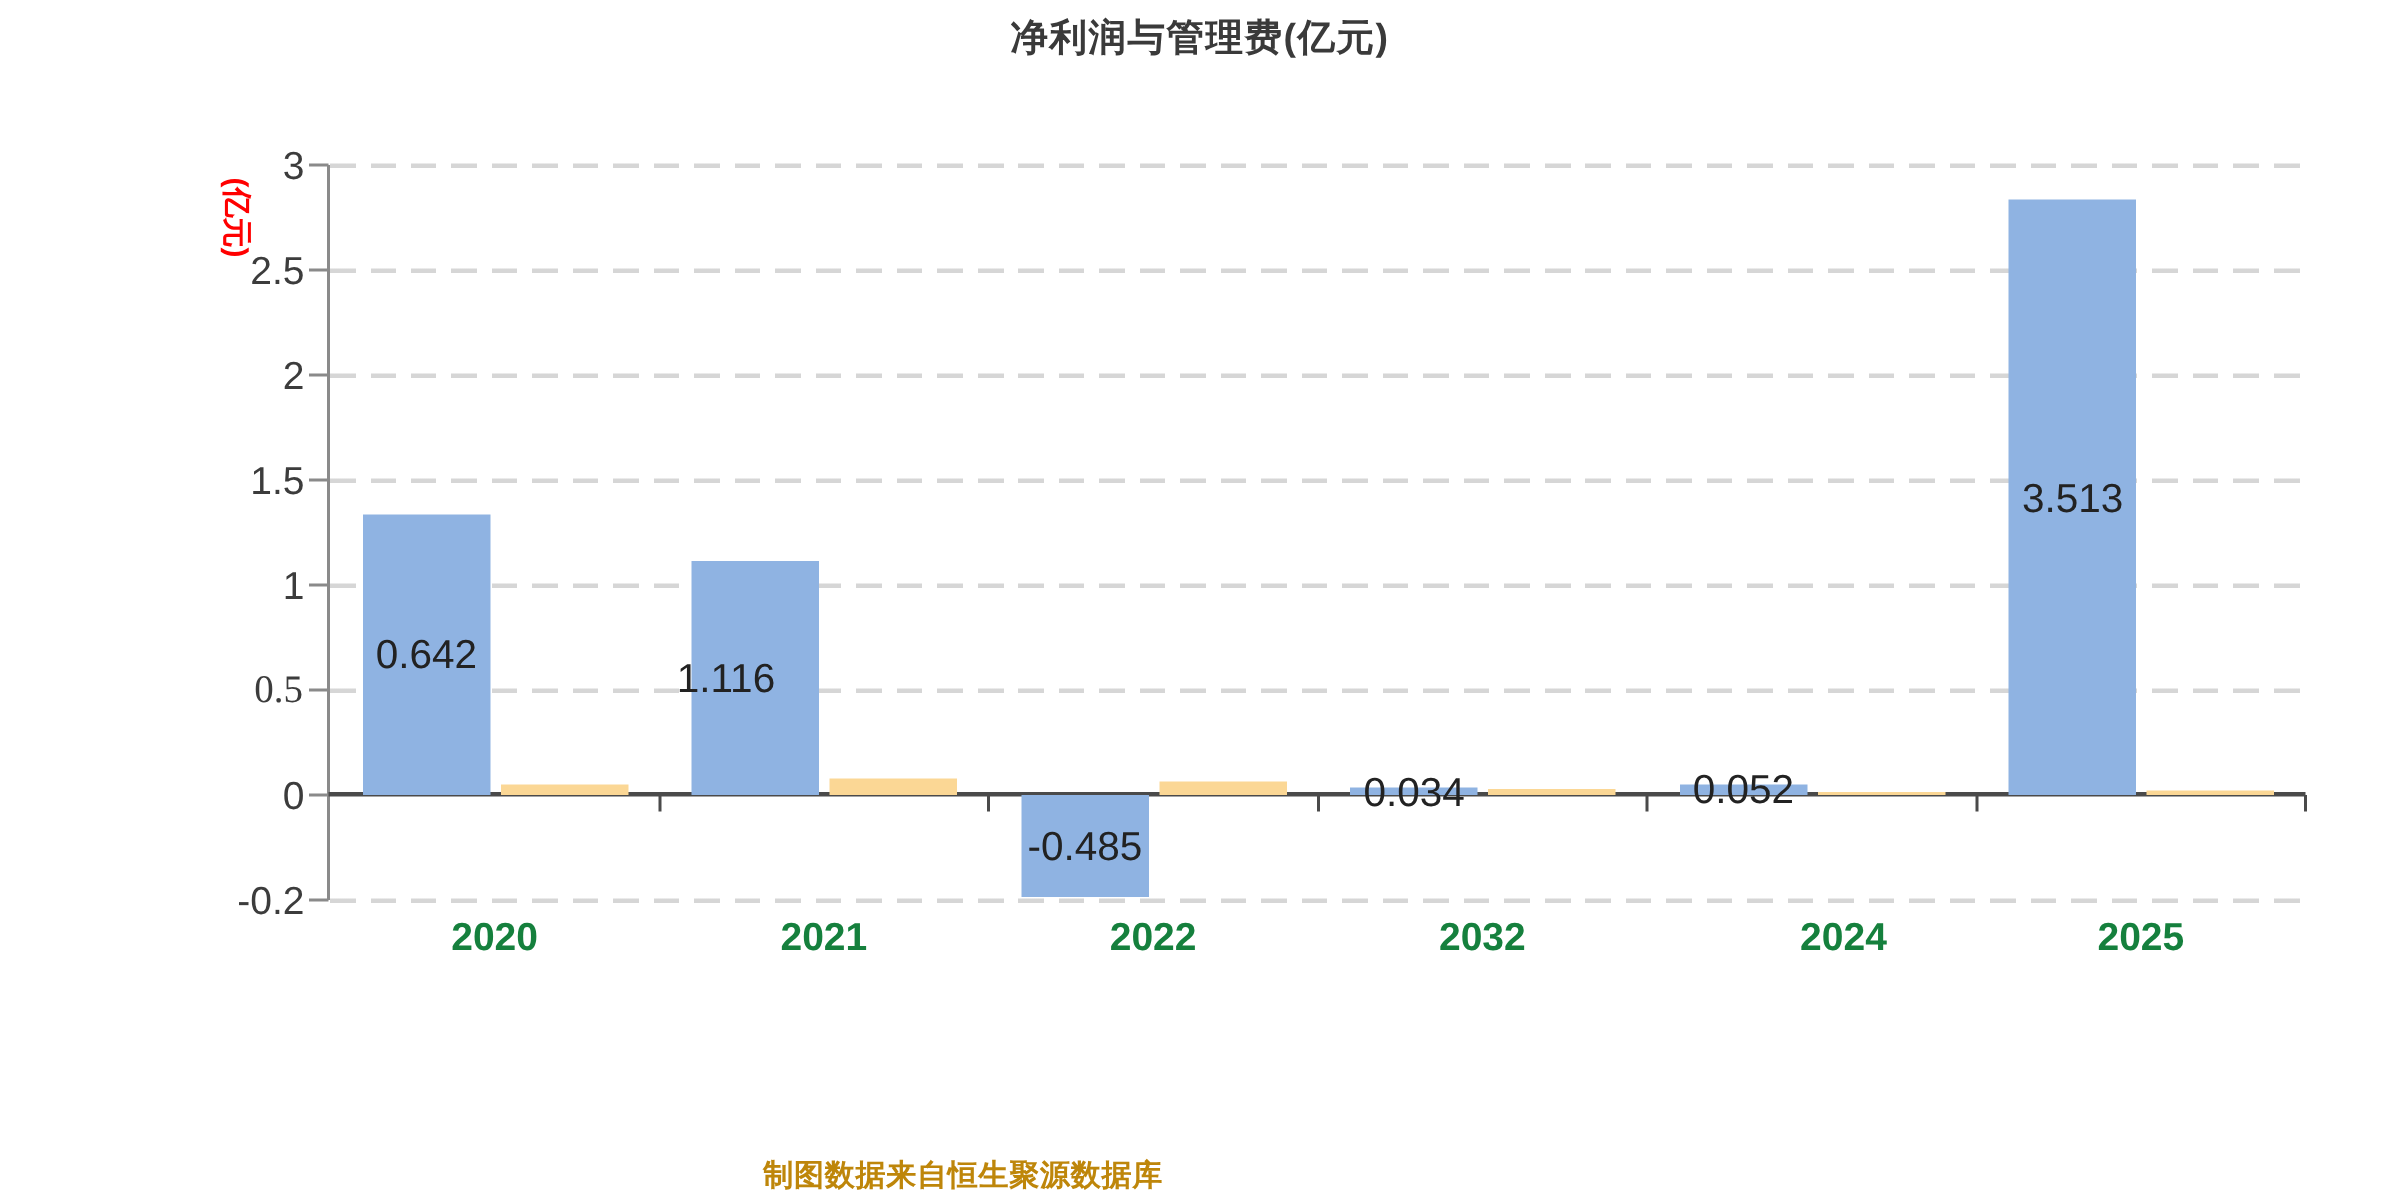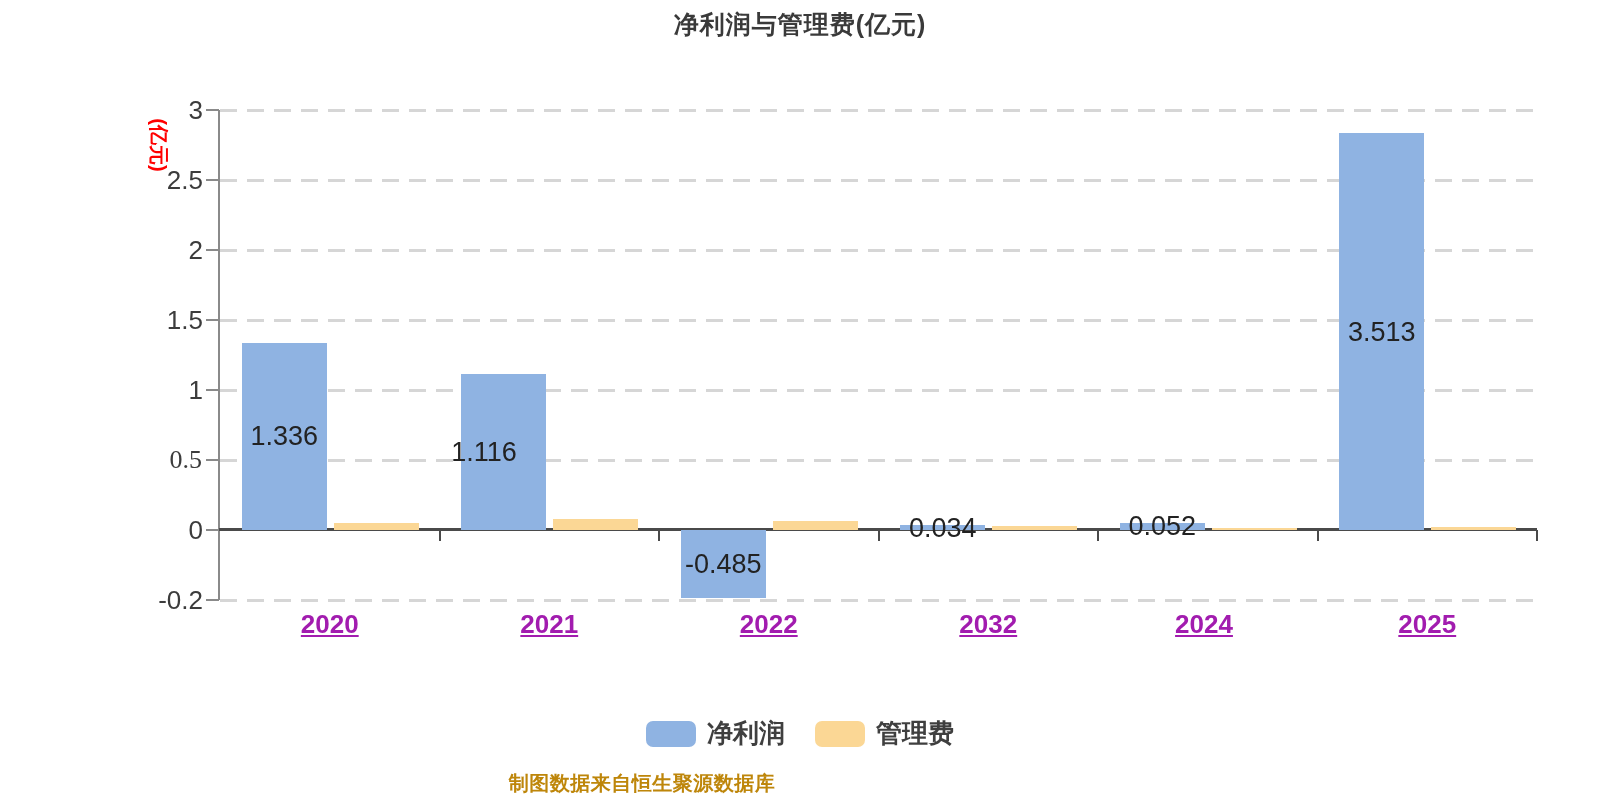--- a/index.html
+++ b/index.html
@@ -16,21 +16,21 @@
     left:158px;top:145px;transform:translate(-50%,-50%) rotate(90deg);
     font-size:20px;font-weight:bold;white-space:nowrap;
   }
   .gridline{height:3px;z-index:1;
     background:repeating-linear-gradient(to right,#d6d6d6 0 17px,transparent 17px 27px);}
   .y-axis-line{width:2px;background:#8a8a8a;z-index:1;}
   .zero-line{height:3px;background:#4a4a4a;z-index:2;}
   .y-tick{height:2px;width:13px;background:#8a8a8a;}
   .x-tick{width:2px;height:11px;background:#4a4a4a;}
   .y-tick-label{width:120px;text-align:right;font-size:26px;font-weight:500;color:#3c3c3c;line-height:28px;}
-  .x-tick-label{width:140px;text-align:center;font-size:26px;font-weight:600;color:#a21caf;line-height:28px;text-decoration:underline;}
+  .x-tick-label{width:140px;text-align:center;font-size:26px;font-weight:600;color:#15803d;line-height:28px;}
   .bar{z-index:3;}
   .bar-value-label{width:140px;text-align:center;font-size:27px;font-weight:500;color:#222222;line-height:32px;z-index:4;}
   #legend{
     left:0;top:716px;width:1600px;display:flex;justify-content:center;align-items:center;gap:30px;
   }
   .legend-item{display:flex;align-items:center;gap:11px;}
   .legend-swatch{width:50px;height:26px;border-radius:7px;}
   .legend-label{font-size:26px;font-weight:600;color:#3f3f3f;}
   #source-note{
     left:0;top:770px;width:1284px;text-align:center;
@@ -70,50 +70,40 @@
       <div class="abs y-tick-label" style="left: 83px; top: 586px;">-0.2</div>
       <div class="abs y-axis-line" style="left: 218px; top: 110px; height: 490px;"></div>
       <div class="abs zero-line" style="left: 219px; top: 528px; width: 1318px;"></div>
       <div class="abs x-tick" style="left: 438.5px; top: 530px;"></div>
       <div class="abs x-tick" style="left: 658px; top: 530px;"></div>
       <div class="abs x-tick" style="left: 877.5px; top: 530px;"></div>
       <div class="abs x-tick" style="left: 1097px; top: 530px;"></div>
       <div class="abs x-tick" style="left: 1316.5px; top: 530px;"></div>
       <div class="abs x-tick" style="left: 1536px; top: 530px;"></div>
       <div class="abs bar" style="left: 241.75px; width: 85px; top: 342.96px; height: 187.04px; background: rgb(143, 179, 226);"></div>
-      <div class="abs bar-value-label" style="left: 214.25px; top: 420.48px;">1.336</div>
+      <div class="abs bar-value-label" style="left: 214.25px; top: 420.48px;">0.642</div>
       <div class="abs bar" style="left: 333.75px; width: 85px; top: 523px; height: 7px; background: rgb(251, 215, 149);"></div>
       <div class="abs x-tick-label" style="left: 259.75px; top: 610px;">2020</div>
       <div class="abs bar" style="left: 461.25px; width: 85px; top: 373.76px; height: 156.24px; background: rgb(143, 179, 226);"></div>
       <div class="abs bar-value-label" style="left: 414px; top: 435.88px;">1.116</div>
       <div class="abs bar" style="left: 553.25px; width: 85px; top: 518.8px; height: 11.2px; background: rgb(251, 215, 149);"></div>
       <div class="abs x-tick-label" style="left: 479.25px; top: 610px;">2021</div>
       <div class="abs bar" style="left: 680.75px; width: 85px; top: 530px; height: 67.9px; background: rgb(143, 179, 226);"></div>
       <div class="abs bar-value-label" style="left: 653.25px; top: 547.95px; text-align: center;">-0.485</div>
       <div class="abs bar" style="left: 772.75px; width: 85px; top: 520.9px; height: 9.1px; background: rgb(251, 215, 149);"></div>
       <div class="abs x-tick-label" style="left: 698.75px; top: 610px;">2022</div>
       <div class="abs bar" style="left: 900.25px; width: 85px; top: 525.24px; height: 4.76px; background: rgb(143, 179, 226);"></div>
       <div class="abs bar-value-label" style="left: 872.75px; top: 511.62px;">0.034</div>
       <div class="abs bar" style="left: 992.25px; width: 85px; top: 526.08px; height: 3.92px; background: rgb(251, 215, 149);"></div>
       <div class="abs x-tick-label" style="left: 918.25px; top: 610px;">2032</div>
       <div class="abs bar" style="left: 1119.75px; width: 85px; top: 522.72px; height: 7.28px; background: rgb(143, 179, 226);"></div>
       <div class="abs bar-value-label" style="left: 1092.25px; top: 510.36px;">0.052</div>
       <div class="abs bar" style="left: 1211.75px; width: 85px; top: 527.9px; height: 2.1px; background: rgb(251, 215, 149);"></div>
-      <div class="abs x-tick-label" style="left: 1134px; top: 610px;">2024</div>
+      <div class="abs x-tick-label" style="left: 1159px; top: 610px;">2024</div>
       <div class="abs bar" style="left: 1339.25px; width: 85px; top: 133.1px; height: 396.9px; background: rgb(143, 179, 226);"></div>
       <div class="abs bar-value-label" style="left: 1311.75px; top: 315.55px;">3.513</div>
       <div class="abs bar" style="left: 1431.25px; width: 85px; top: 526.92px; height: 3.08px; background: rgb(251, 215, 149);"></div>
       <div class="abs x-tick-label" style="left: 1357.25px; top: 610px;">2025</div>
     </div>
 
-  <div id="legend" class="abs">
-    <div class="legend-item">
-      <span class="legend-swatch" style="background: rgb(143, 179, 226);"></span>
-      <span class="legend-label">净利润</span>
-    </div>
-    <div class="legend-item">
-      <span class="legend-swatch" style="background: rgb(251, 215, 149);"></span>
-      <span class="legend-label">管理费</span>
-    </div>
-  </div>
 
   <div id="source-note" class="abs" style="color: rgb(190, 134, 10);">制图数据来自恒生聚源数据库</div>
 </div>
 
 </body></html>

